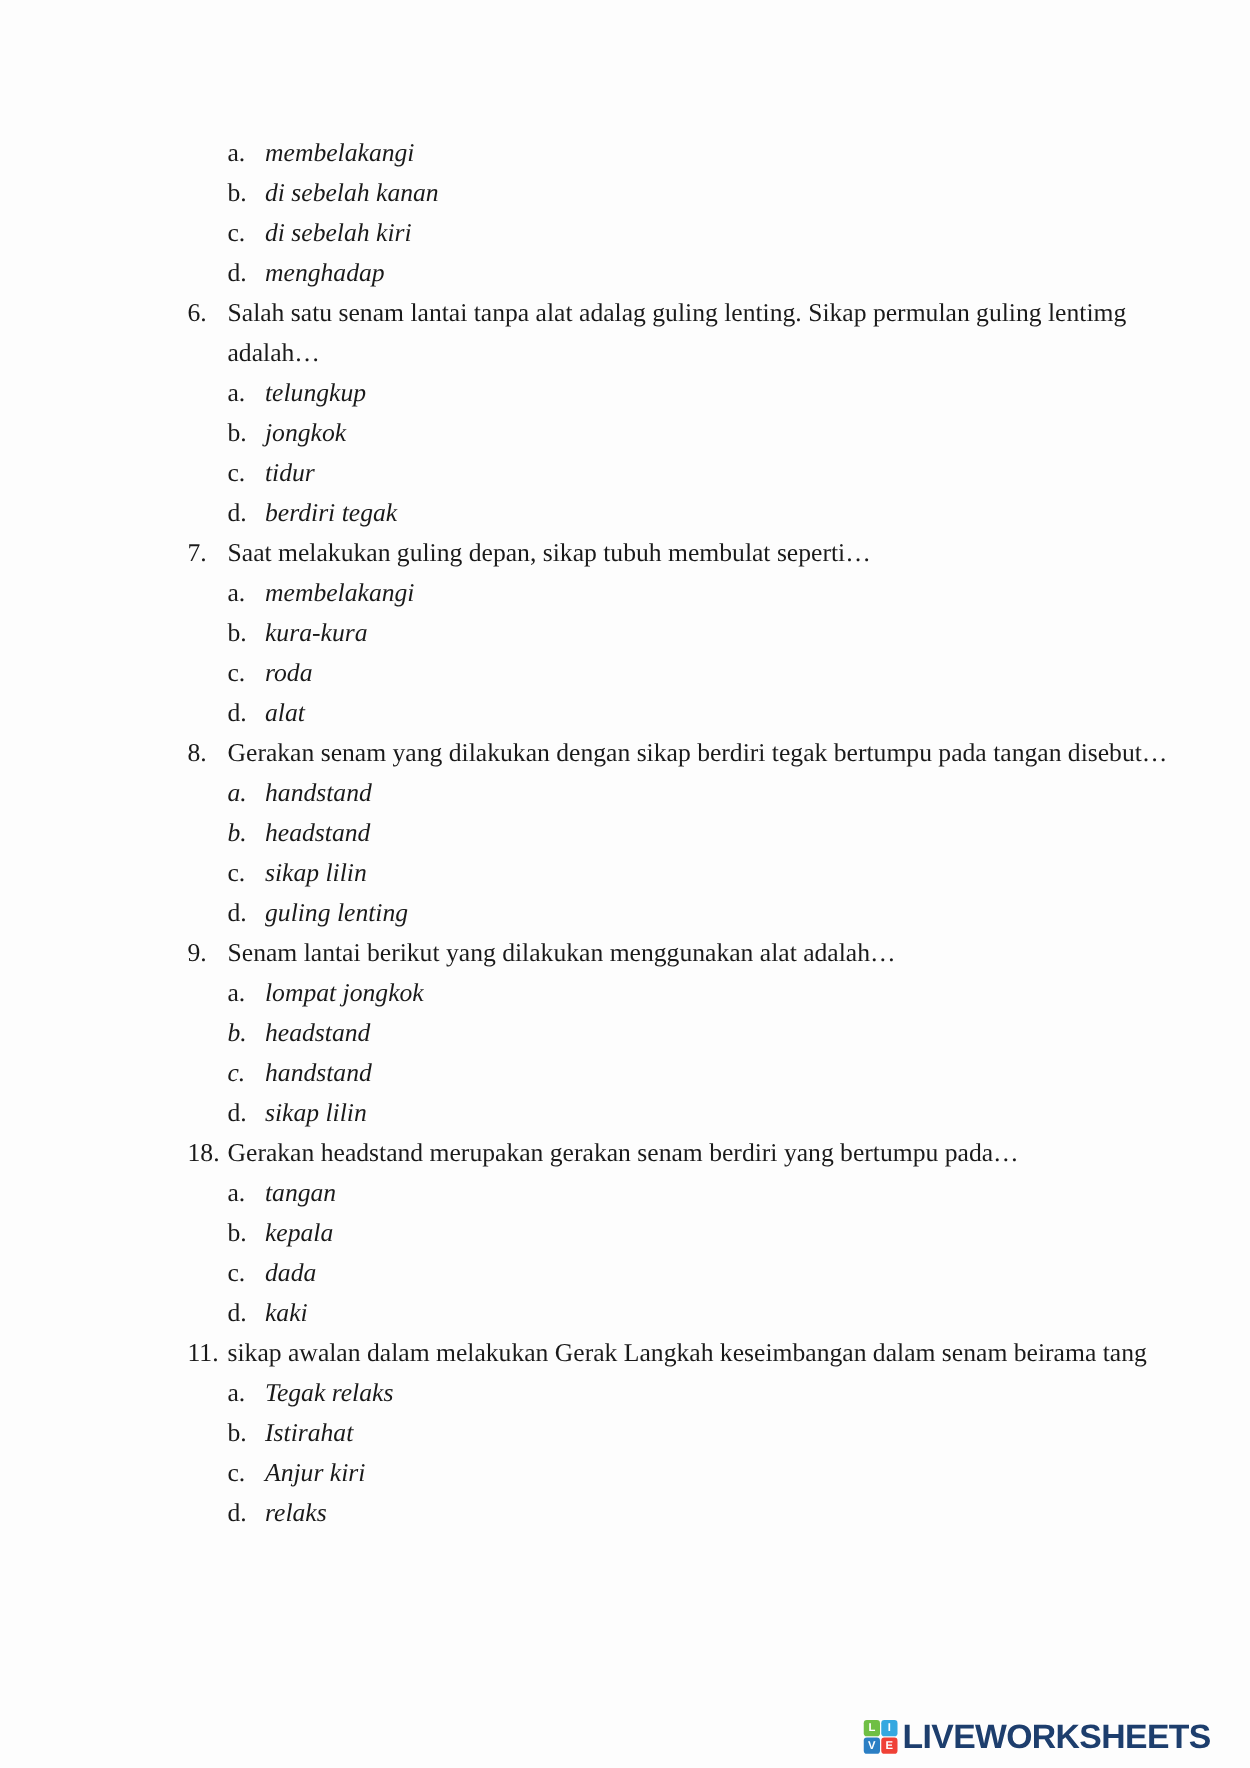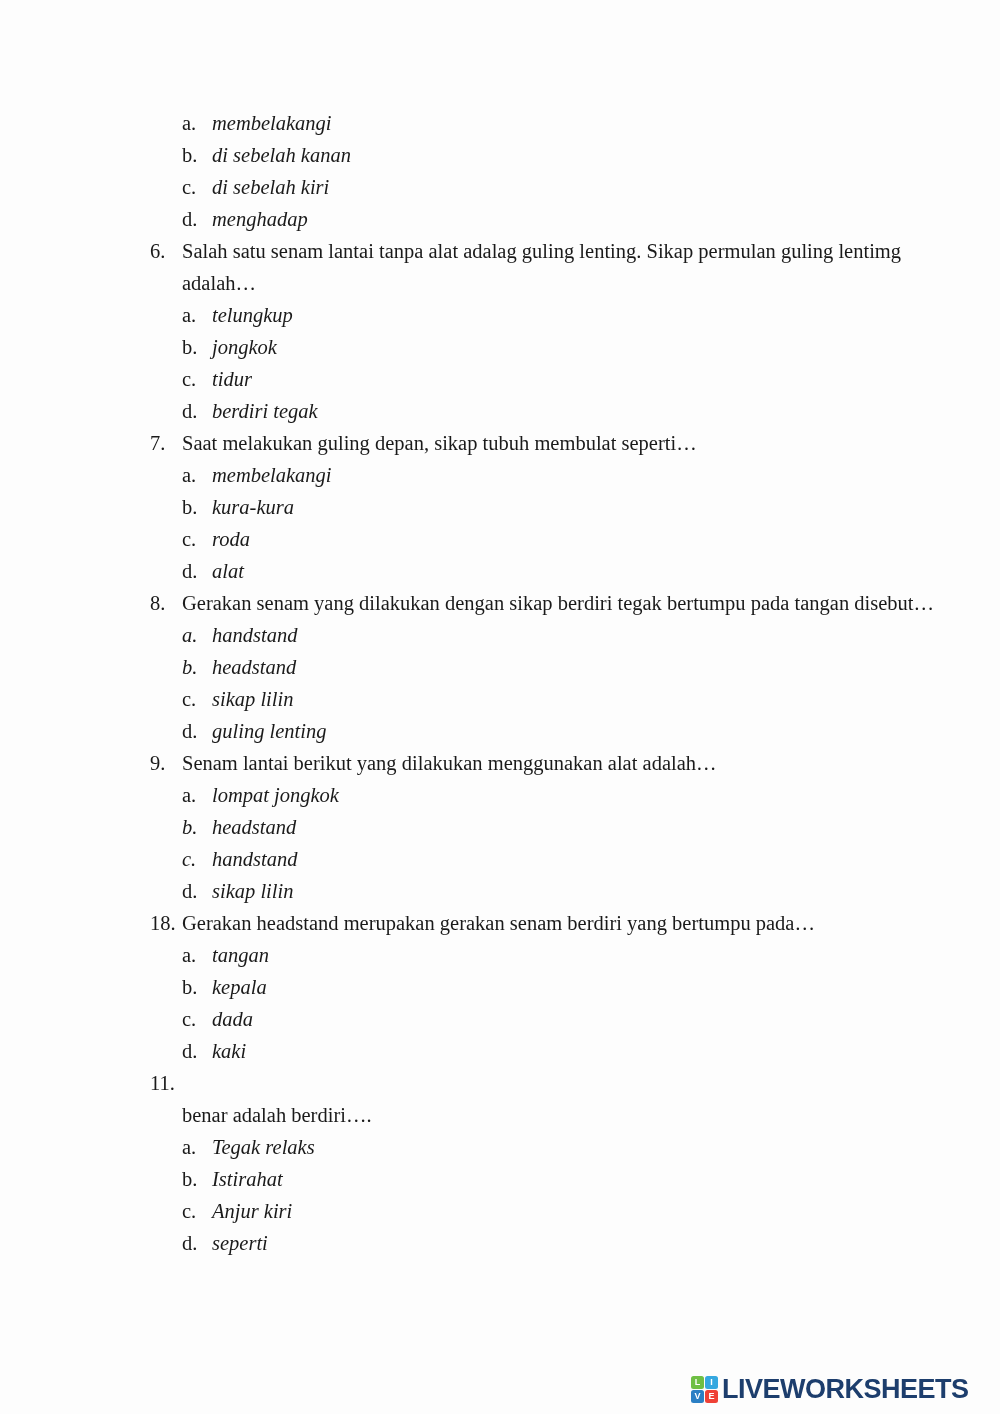--- a/index.html
+++ b/index.html
@@ -199,39 +199,37 @@
     <div class="line">
       <span class="optletter">c.</span>
       <span class="opttext">dada</span>
     </div>
     <div class="line">
       <span class="optletter">d.</span>
       <span class="opttext">kaki</span>
     </div>
     <div class="line">
       <span class="num">11.</span>
-    </div>
-    <div class="line">
-      <span class="qtext">benar adalah berdiri….</span>
+      <span class="qtext">sikap awalan dalam melakukan Gerak Langkah keseimbangan dalam senam beirama tang</span>
     </div>
     <div class="line">
       <span class="optletter">a.</span>
       <span class="opttext">Tegak relaks</span>
     </div>
     <div class="line">
       <span class="optletter">b.</span>
       <span class="opttext">Istirahat</span>
     </div>
     <div class="line">
       <span class="optletter">c.</span>
       <span class="opttext">Anjur kiri</span>
     </div>
     <div class="line">
       <span class="optletter">d.</span>
-      <span class="opttext">seperti</span>
+      <span class="opttext">relaks</span>
     </div>
   </div>
 
 <div class="logo">
   <div class="logo-grid">
       <div class="logo-square" style="background: rgb(111, 191, 68);">L</div>
       <div class="logo-square" style="background: rgb(53, 168, 224);">I</div>
       <div class="logo-square" style="background: rgb(43, 127, 196);">V</div>
       <div class="logo-square" style="background: rgb(239, 65, 54);">E</div>
     </div>

